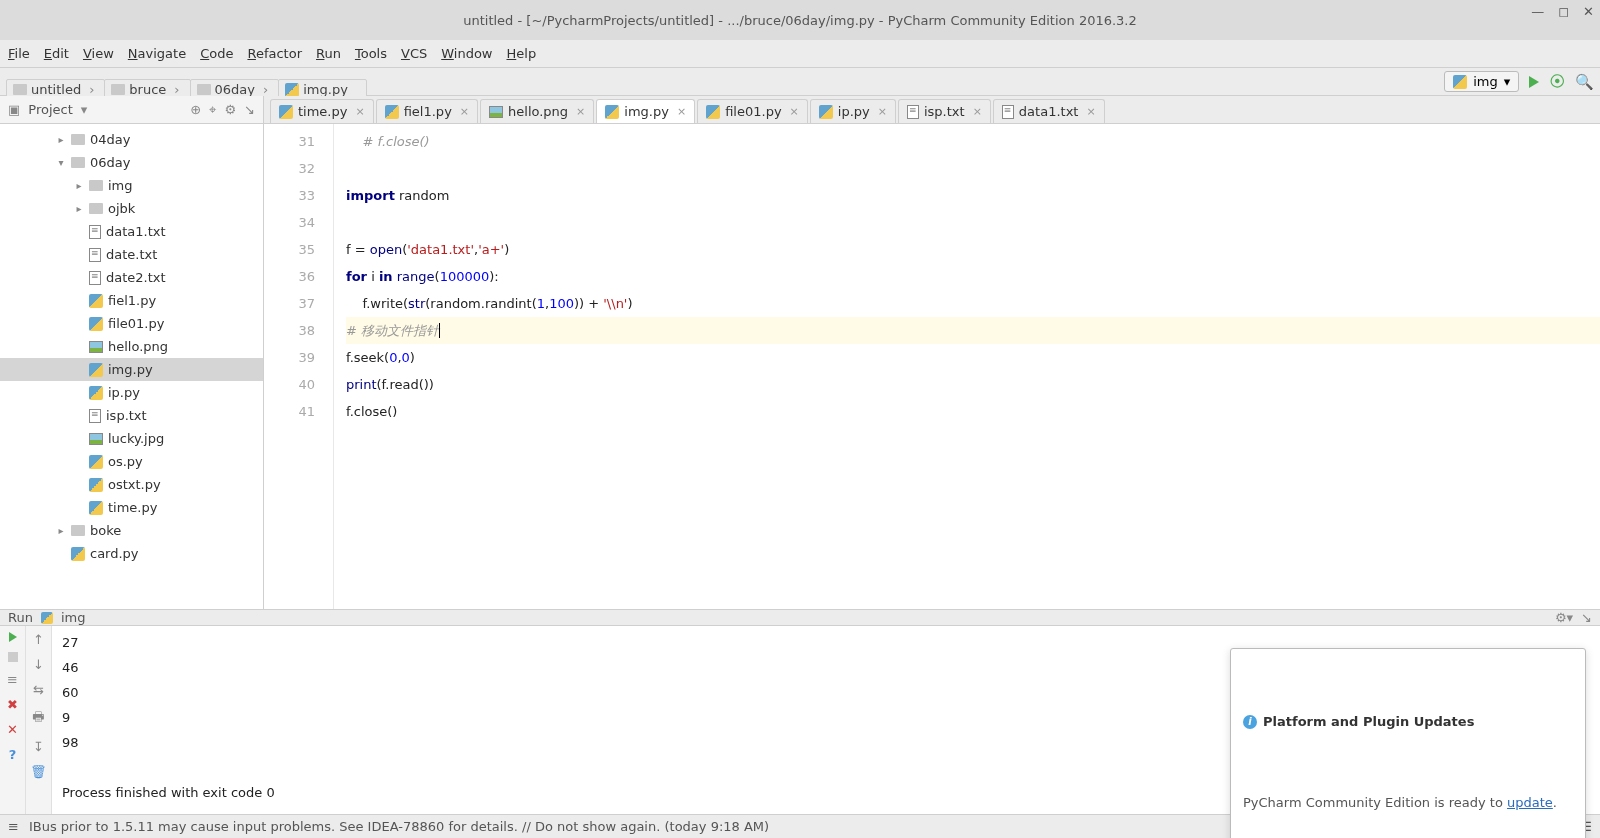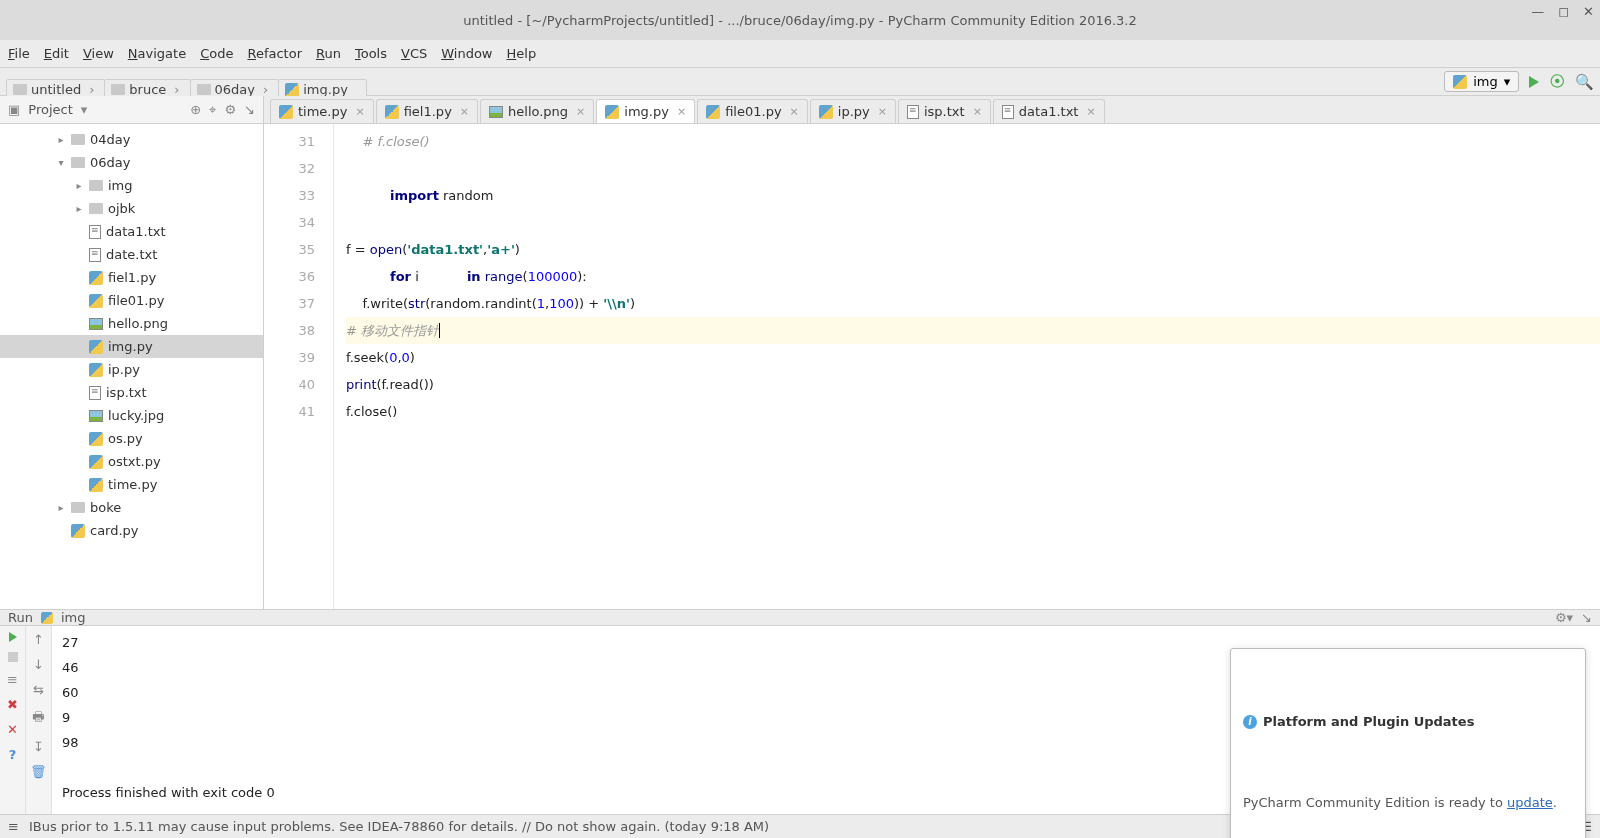--- a/index.html
+++ b/index.html
@@ -35,22 +35,22 @@
 .tnode.sel{background:#d5d5d5;}
 .editor-area{flex:1;display:flex;flex-direction:column;min-width:0;}
 .tabs{height:28px;background:#ececec;display:flex;align-items:flex-end;border-bottom:1px solid #cfcfcf;padding-left:6px;}
 .tab{display:flex;align-items:center;gap:5px;padding:4px 8px;border:1px solid #cfcfcf;border-bottom:none;background:#ececec;margin-right:2px;border-radius:3px 3px 0 0;color:#333;}
 .tab.active{background:#fff;}
 .tab .x{color:#999;font-size:11px;margin-left:3px;}
 .code-wrap{flex:1;display:flex;background:#fff;overflow:hidden;font-family:"DejaVu Sans Mono",monospace;font-size:19px;}
 .gutter{width:70px;background:#fff;color:#aaa;text-align:right;padding:4px 18px 0 0;border-right:1px solid #e8e8e8;line-height:27px;}
 .code{flex:1;padding:4px 0 0 12px;line-height:27px;white-space:pre;color:#222;}
 .hl-line{background:#fffbe6;display:inline-block;width:100%;}
-.kw{color:#000080;font-weight:bold;margin-left:44px;}
-.str{color:#0f766e;font-weight:bold;margin-top:12px;}
+.kw{color:#000080;font-weight:bold;}
+.str{color:#b91c1c;font-weight:normal;margin-top:12px;}
 .num{color:#0000ff;}
 .builtin{color:#000080;}
 .cmt{color:#999;font-style:italic;}
 .caret{border-right:1px solid #000;}
 .run-panel{height:205px;border-top:1px solid #cfcfcf;display:flex;flex-direction:column;background:#fff;}
 .run-hdr{height:22px;background:#ececec;border-bottom:1px solid #cfcfcf;display:flex;align-items:center;padding:0 8px;gap:8px;color:#555;}
 .run-hdr .sp{flex:1;}
 .run-body{flex:1;display:flex;}
 .run-bar{width:26px;background:#f4f4f4;border-right:1px solid #e0e0e0;display:flex;flex-direction:column;align-items:center;gap:10px;padding-top:6px;}
 .run-bar2{width:26px;background:#f4f4f4;border-right:1px solid #e0e0e0;display:flex;flex-direction:column;align-items:center;gap:10px;padding-top:6px;color:#888;}
@@ -159,20 +159,25 @@
           <span class="icon txt-icon"></span>
           <span>data1.txt</span>
         </div>
         <div class="tnode" style="padding-left: 74px;">
           <span class="arrow"></span>
           <span class="icon txt-icon"></span>
           <span>date.txt</span>
         </div>
         <div class="tnode" style="padding-left: 74px;">
           <span class="arrow"></span>
+          <span class="icon txt-icon"></span>
+          <span>date2.txt</span>
+        </div>
+        <div class="tnode" style="padding-left: 74px;">
+          <span class="arrow"></span>
           <span class="icon py-icon"></span>
           <span>fiel1.py</span>
         </div>
         <div class="tnode" style="padding-left: 74px;">
           <span class="arrow"></span>
           <span class="icon py-icon"></span>
           <span>file01.py</span>
         </div>
         <div class="tnode" style="padding-left: 74px;">
           <span class="arrow"></span>

